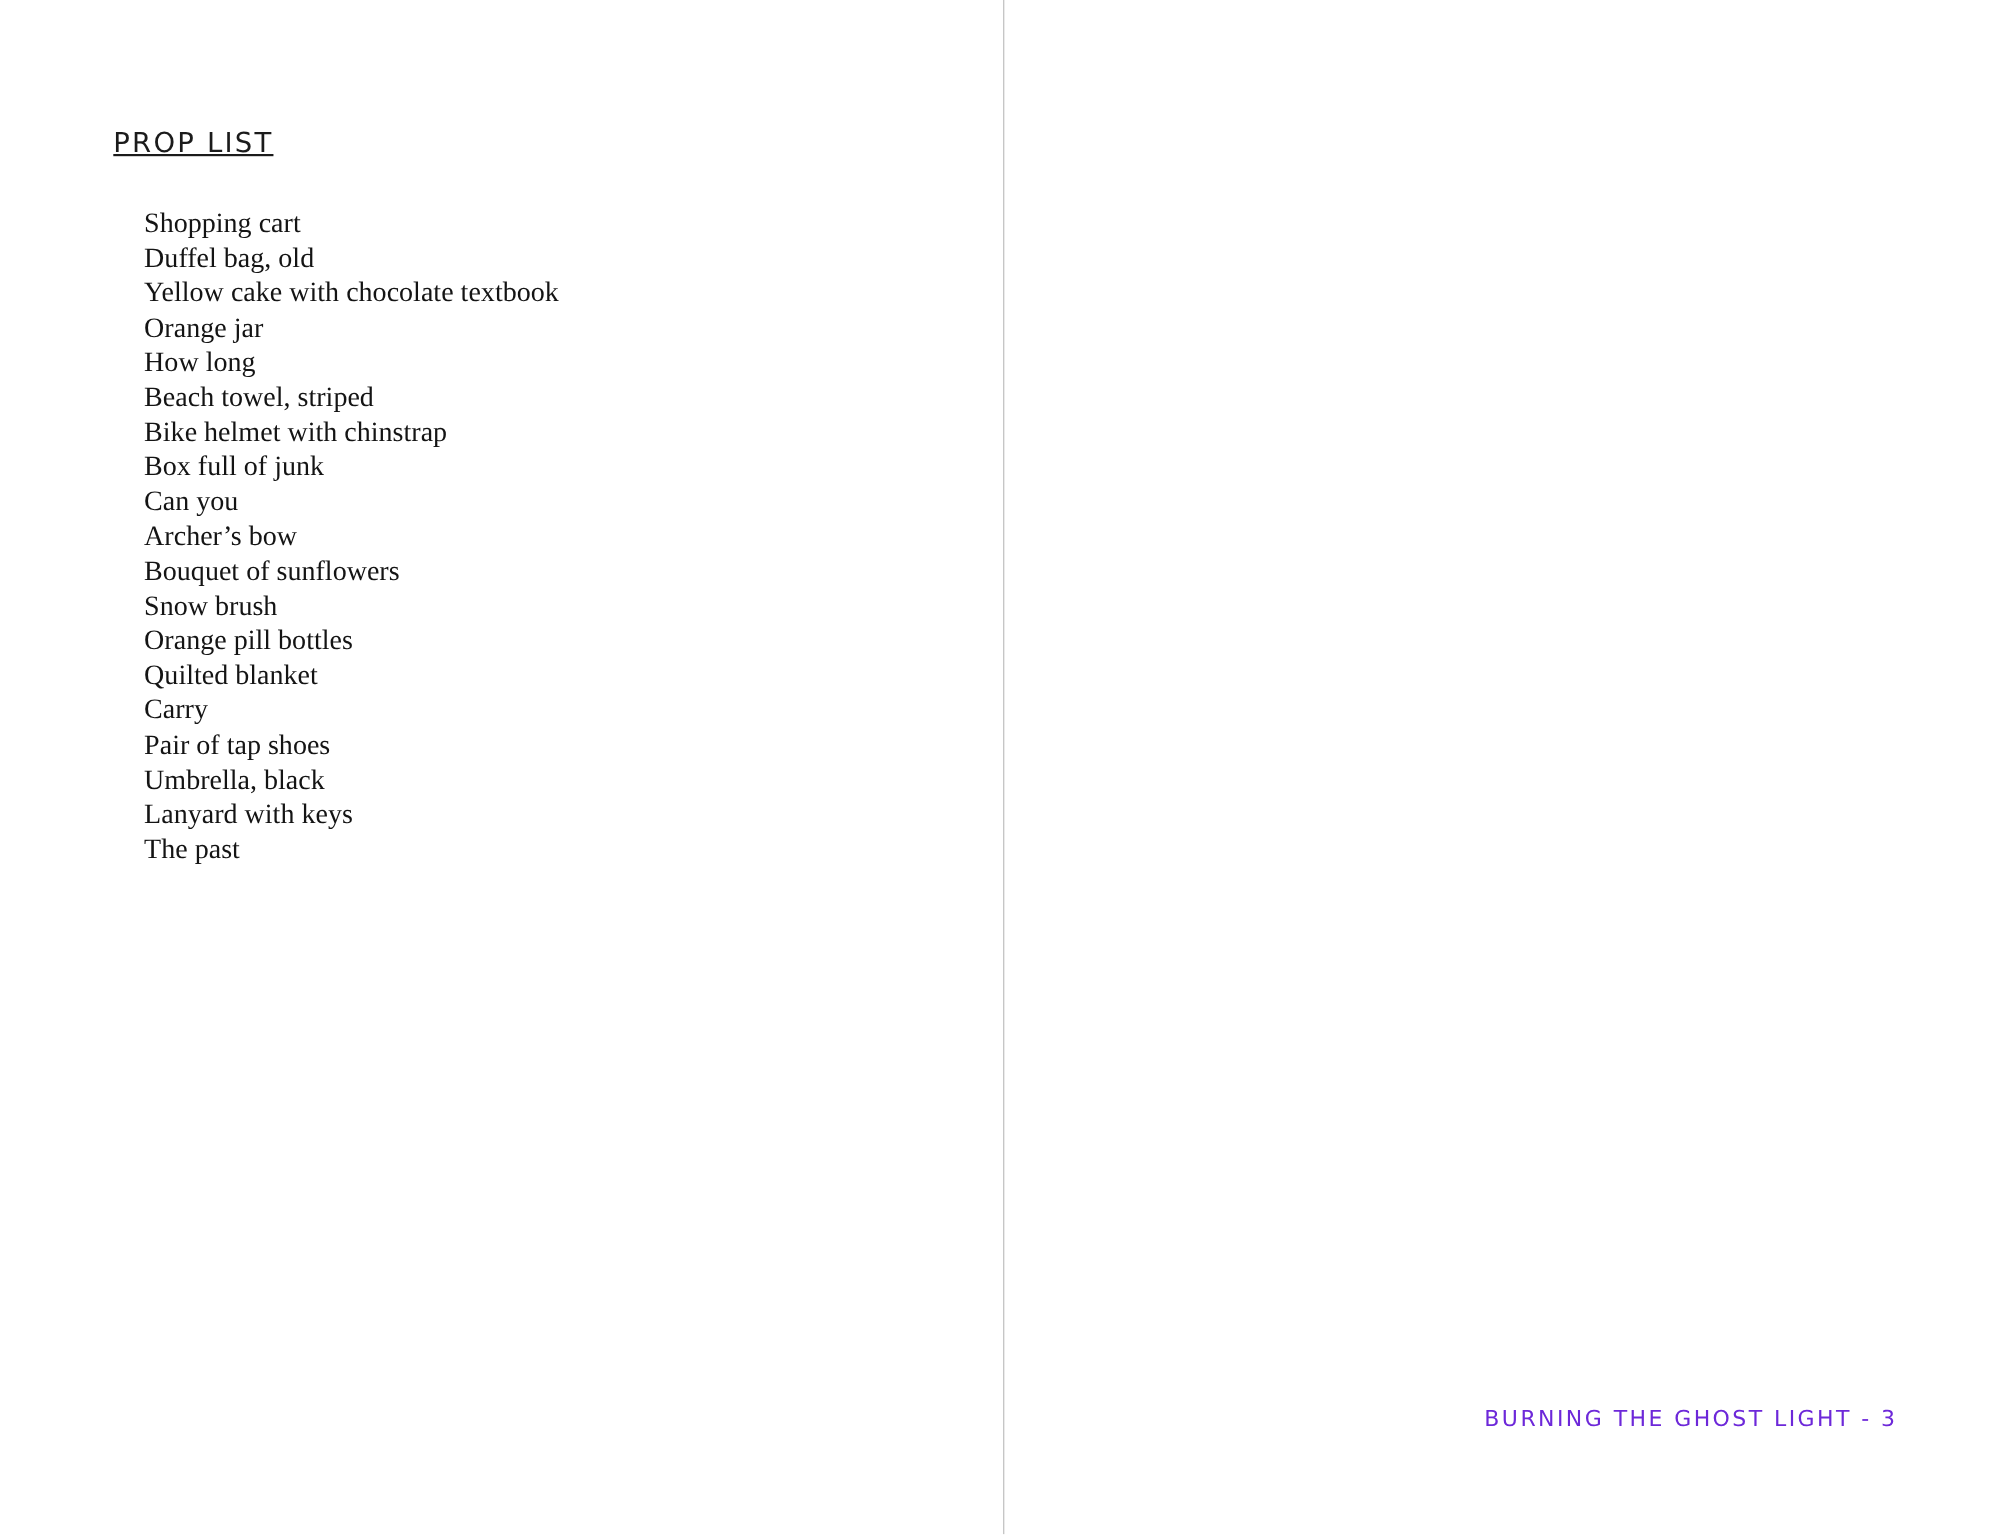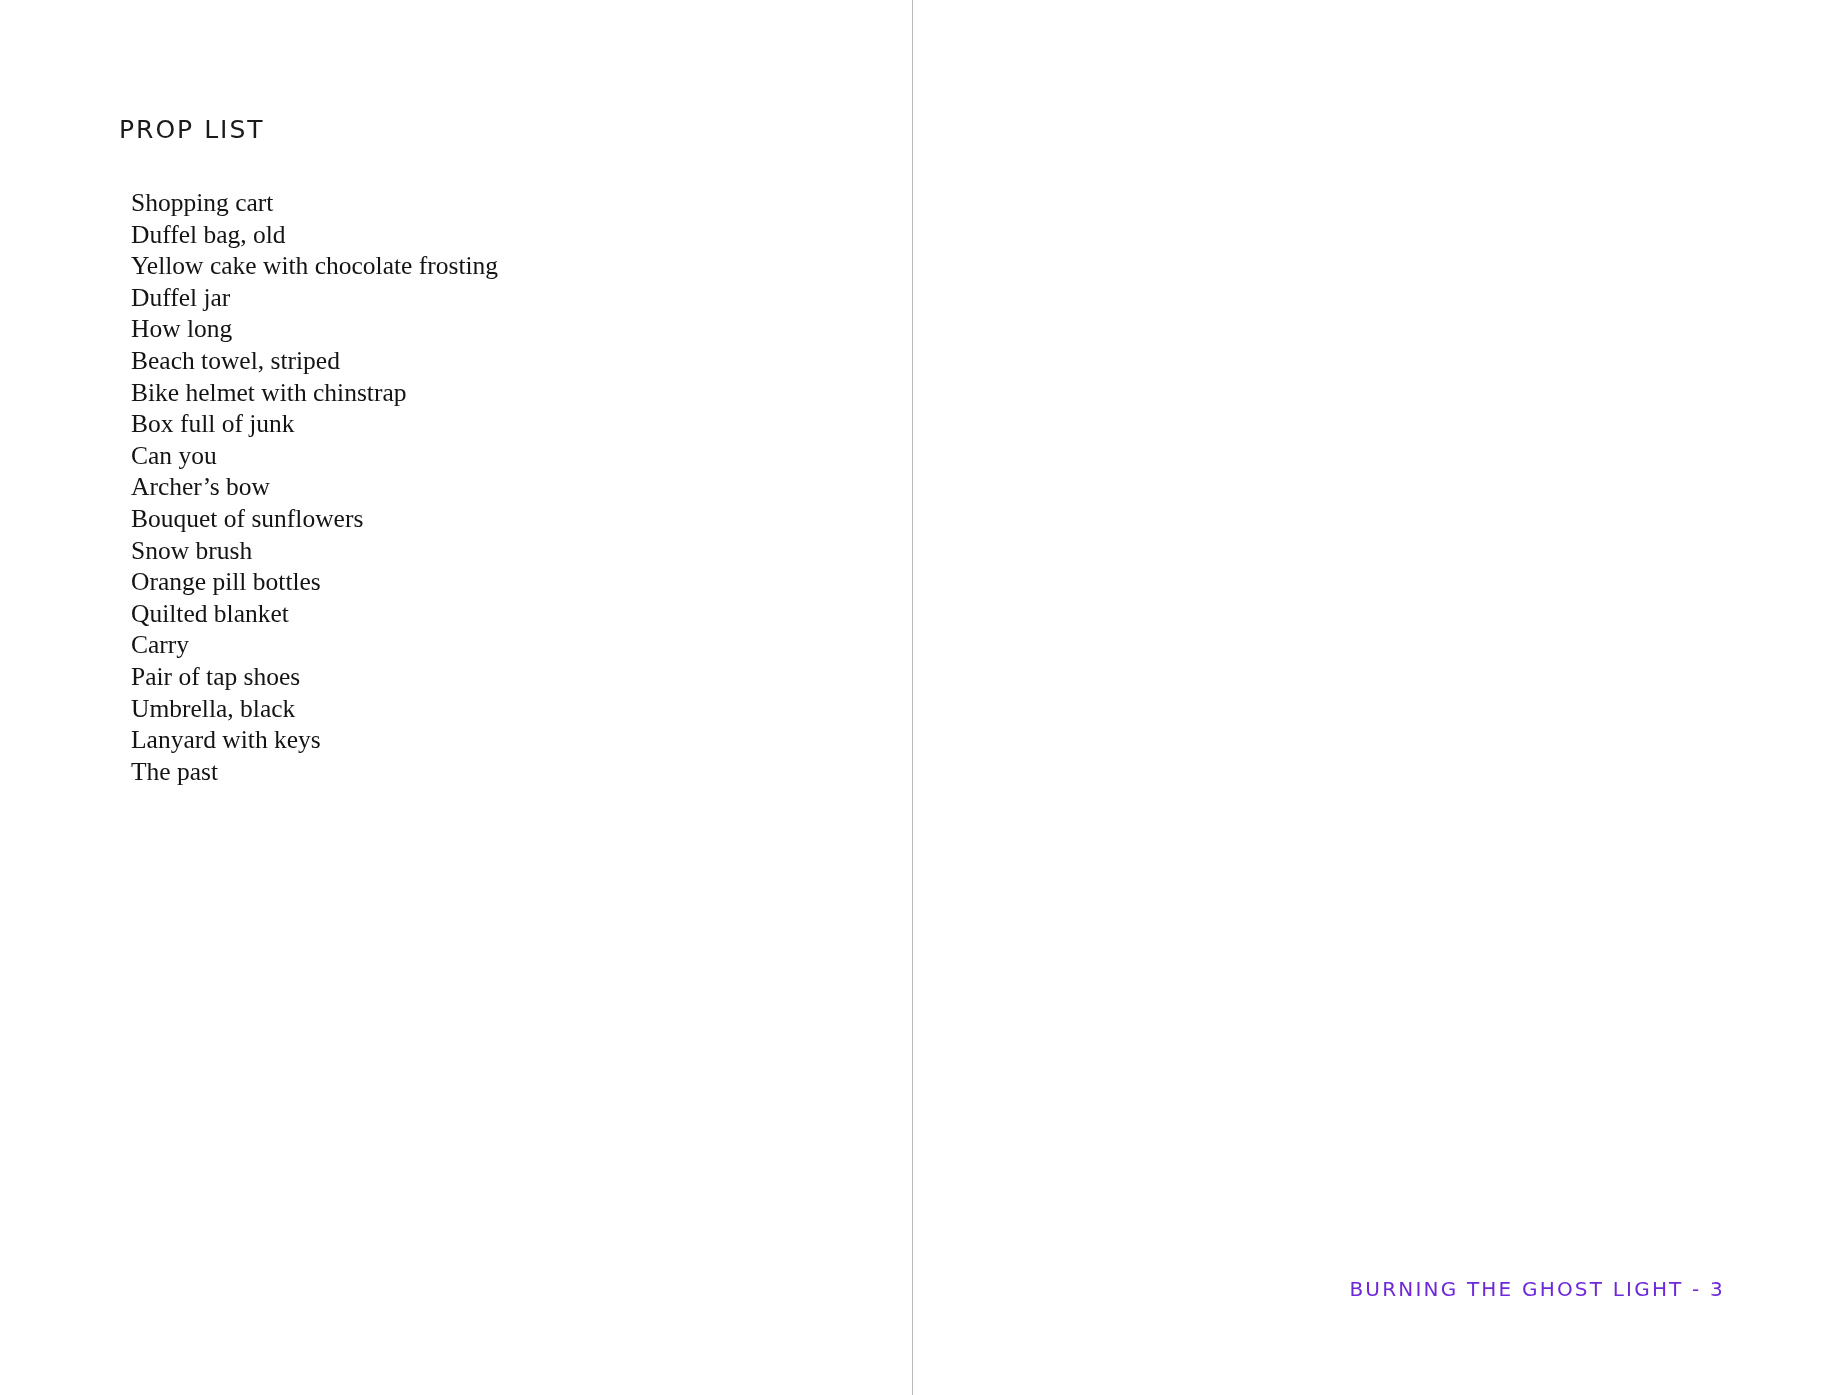--- a/index.html
+++ b/index.html
@@ -38,22 +38,23 @@
     font-weight: 400;
     font-size: 25px;
     letter-spacing: 2.0px;
     color: #1b1b1b;
     white-space: nowrap;
   }
 
   
   .prop-heading {
     position: absolute;
-    left: 119px;
+    left: 103px;
     top: 115px;
+    text-decoration: underline;
   }
   .prop-list {
     position: absolute;
     left: 119px;
     top: 175px;
     width: 640px;
     list-style: none;
     margin: 12px;
     padding: 0;
   }
@@ -83,22 +84,22 @@
 
   <div class="gutter"></div>
 
   <div class="page page-left">
 
     <div class="section-heading prop-heading">PROP LIST</div>
 
     <ul class="prop-list">
       <li>Shopping cart</li>
       <li>Duffel bag, old</li>
-      <li>Yellow cake with chocolate frosting</li>
-      <li>Duffel jar</li>
+      <li>Yellow cake with chocolate textbook</li>
+      <li>Orange jar</li>
       <li>How long</li>
       <li>Beach towel, striped</li>
       <li>Bike helmet with chinstrap</li>
       <li>Box full of junk</li>
       <li>Can you</li>
       <li>Archer’s bow</li>
       <li>Bouquet of sunflowers</li>
       <li>Snow brush</li>
       <li>Orange pill bottles</li>
       <li>Quilted blanket</li>

